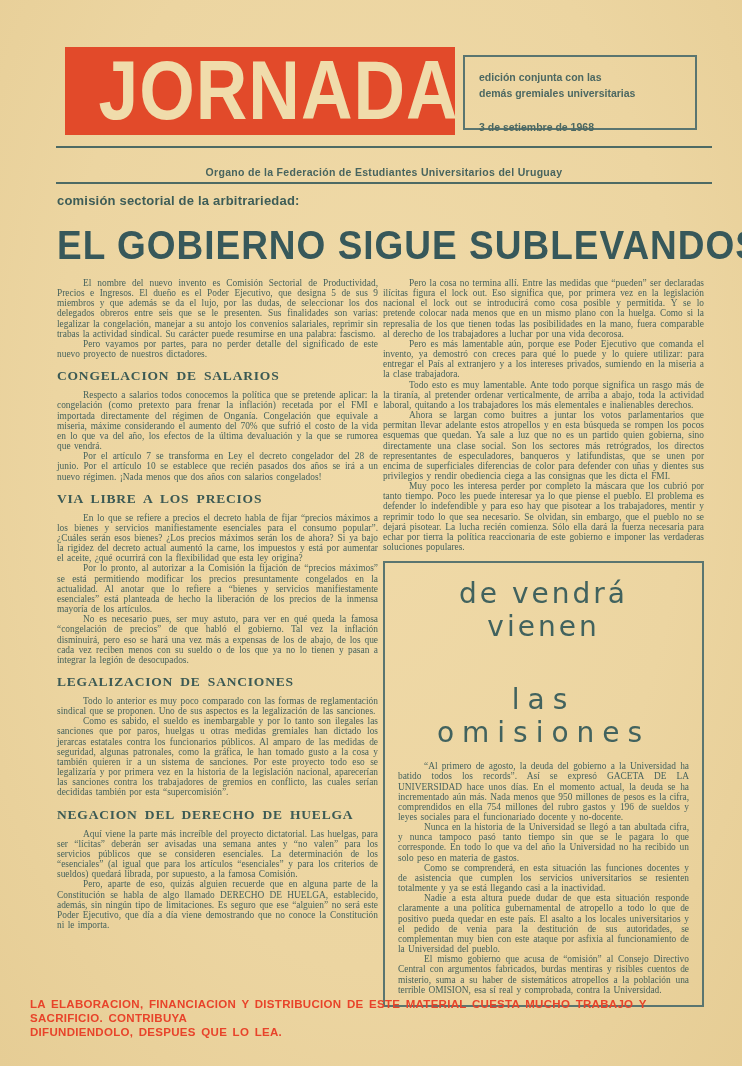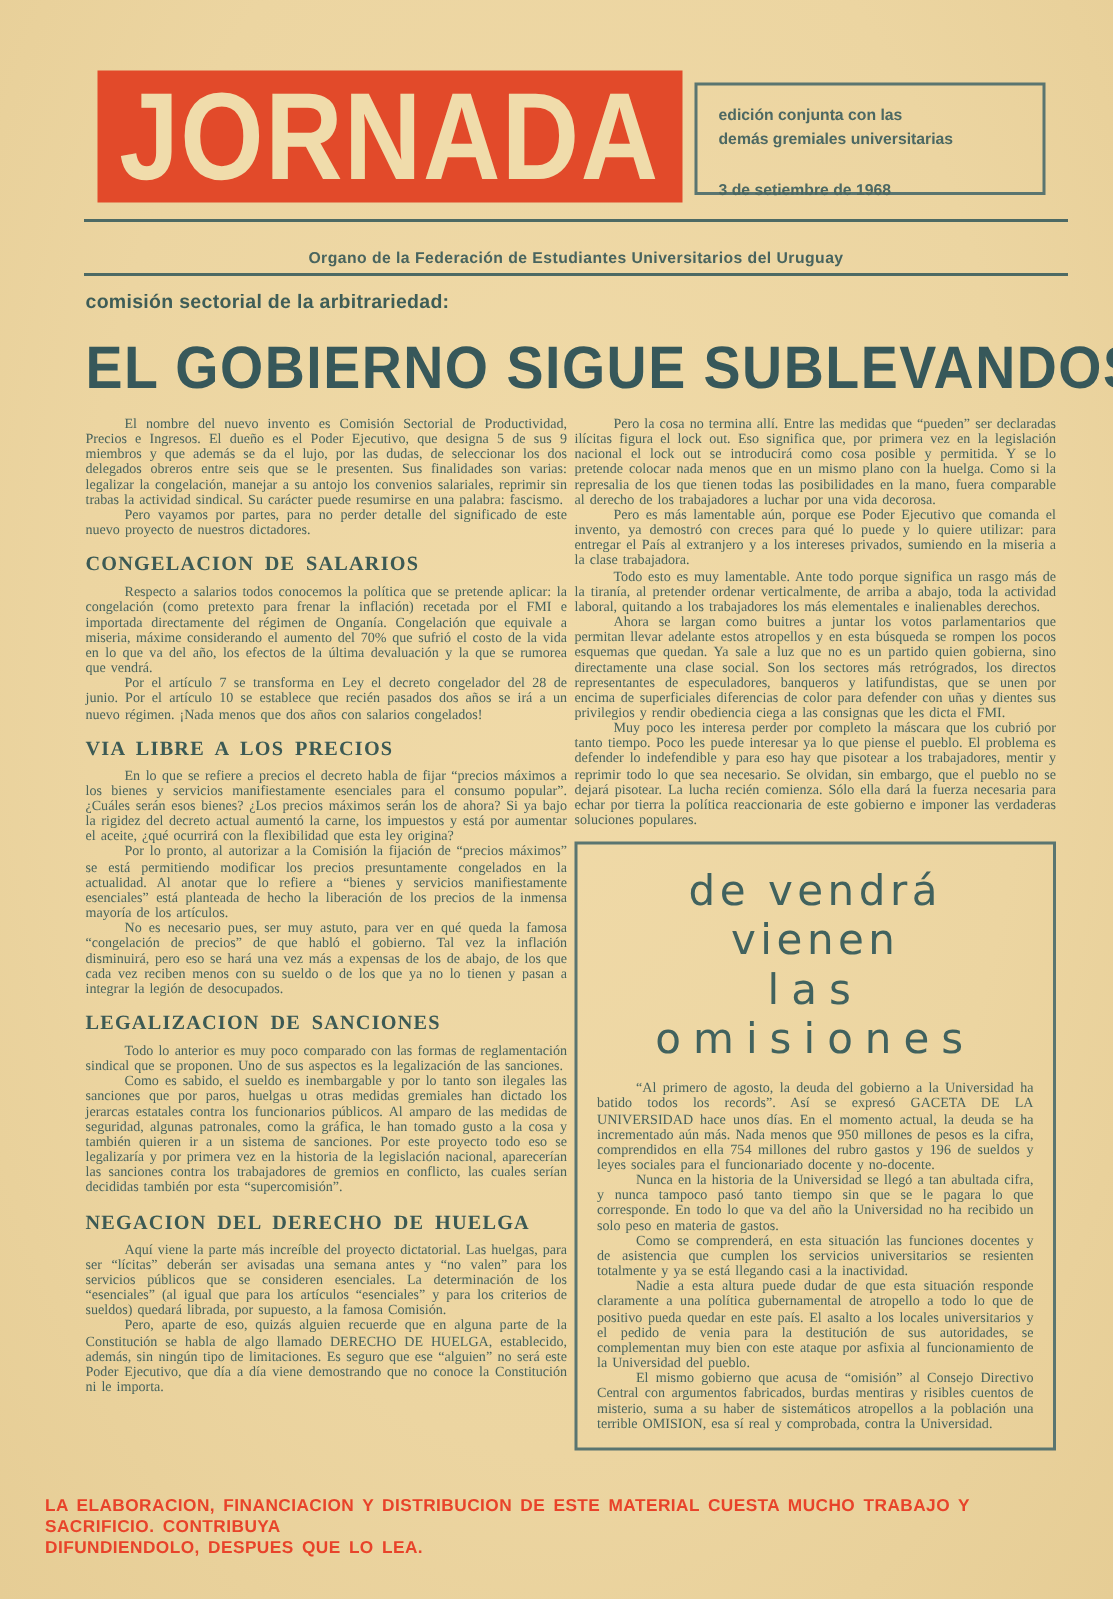--- a/index.html
+++ b/index.html
@@ -11,21 +11,21 @@
     background-image:radial-gradient(ellipse at 50% 40%, #f0daa8 0%, #ecd5a1 60%, #e6cd95 100%);
     font-family:"Liberation Serif", serif;
     color:#47635d;
     overflow:hidden;
     box-sizing:border-box;
   }
   
   .masthead-row{display:flex;margin:47px 45px 0 65px;height:88px;}
   .logo-box{
     width:390px;height:88px;background:#e24a2a;
-    display:flex;align-items:center;justify-content:center;flex:none;
+    display:flex;align-items:center;justify-content:flex-end;flex:none;
   }
   .logo-text{
     font-family:"Liberation Sans", sans-serif;font-weight:bold;
     font-size:70px;letter-spacing:1px;color:#f0dcab;
     transform:scale(1.02,1.18);transform-origin:center;line-height:1;
     white-space:nowrap;
   }
   .date-box{
     margin-left:8px;margin-top:8px;margin-bottom:5px;flex:1;
     border:2px solid #5a7570;
@@ -75,21 +75,21 @@
     border:2px solid #5a7570;
     margin-top:9px;
     padding:10px 13px 10px 13px;
   }
   .box-title{
     font-family:"DejaVu Sans", sans-serif;
     color:#41625e;text-align:center;
     margin:4px 0 12px 0;line-height:33px;
   }
   .box-title .l1{font-size:28px;letter-spacing:3px;}
-  .box-title .l2{font-size:28px;letter-spacing:8px;}
+  .box-title .l2{font-size:28px;letter-spacing:8px;margin-top:40px;}
   
   .footer-note{
     position:absolute;left:30px;right:24px;top:997px;
     font-family:"Liberation Sans", sans-serif;font-weight:bold;
     font-size:11.5px;line-height:14px;color:#e8432a;
     letter-spacing:0.3px;word-spacing:2px;
   }
 </style>
 </head>
 <body>

